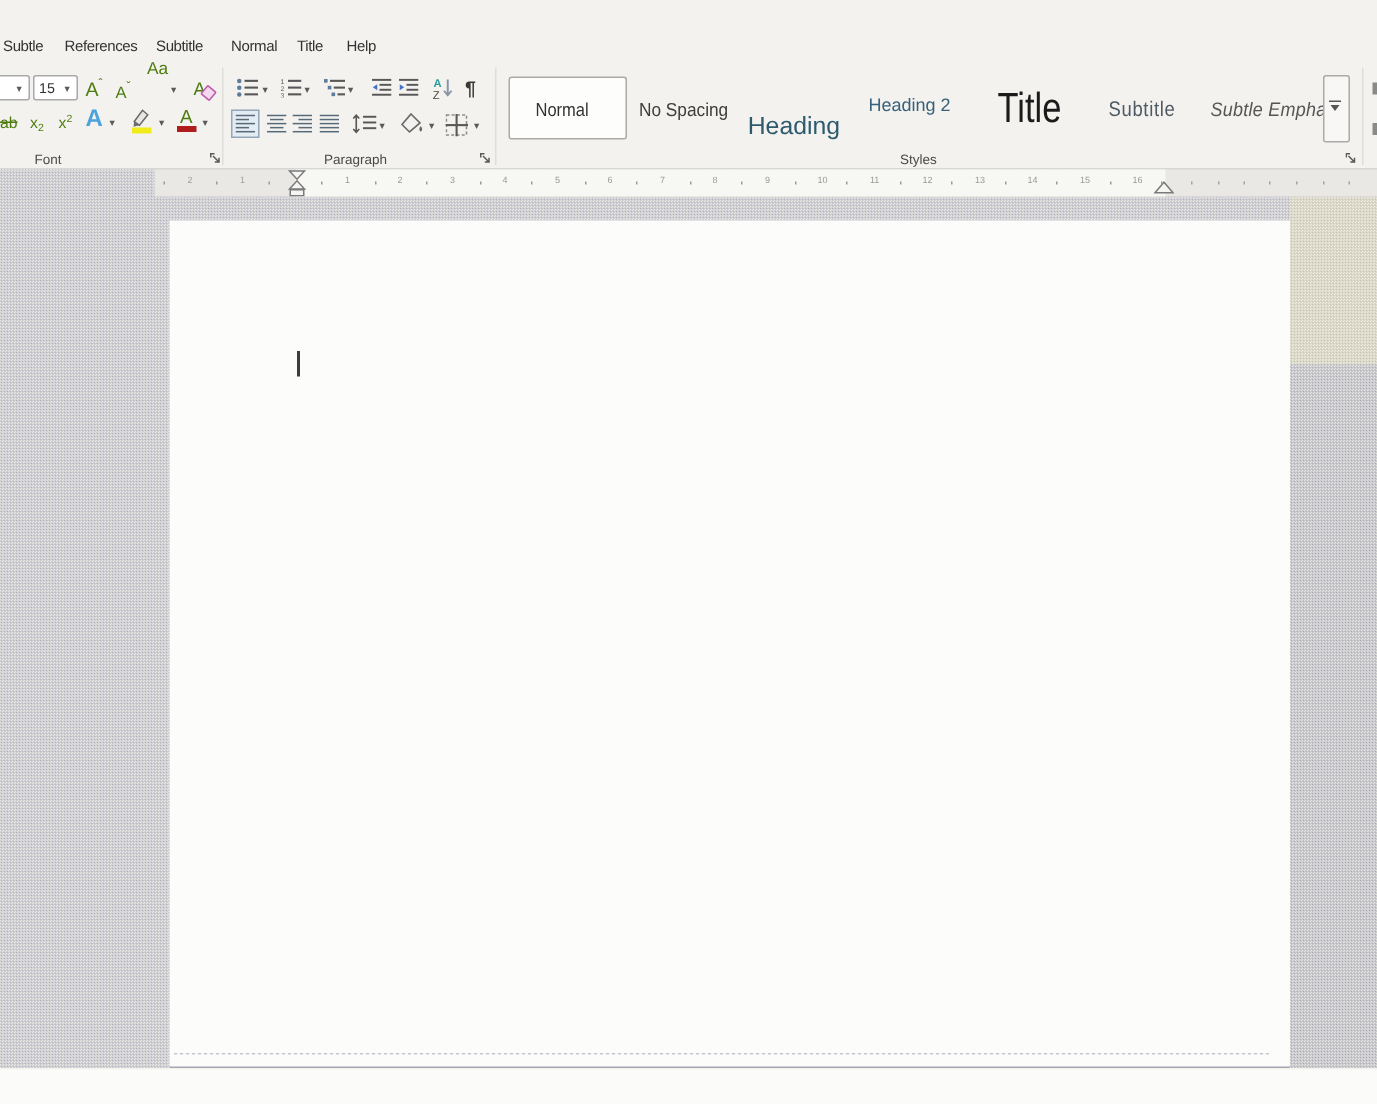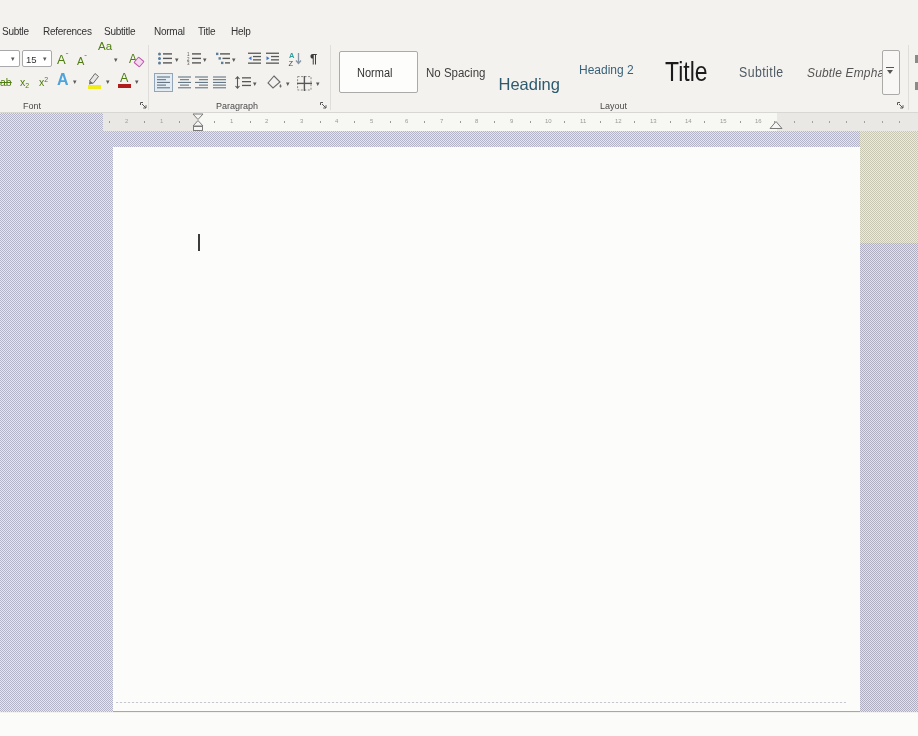--- a/index.html
+++ b/index.html
@@ -42,21 +42,21 @@
 <div class="abs menu" style="left:154px;">Normal</div>
 <div class="abs menu" style="left:198px;">Title</div>
 <div class="abs menu" style="left:231px;">Help</div>
 
 <div class="abs sep" style="left:148px;"></div>
 <div class="abs sep" style="left:330px;"></div>
 <div class="abs sep" style="left:908px;"></div>
 
 <div class="abs glabel" style="left:23px;">Font</div>
 <div class="abs glabel" style="left:216px;">Paragraph</div>
-<div class="abs glabel" style="left:600px;">Layout</div>
+<div class="abs glabel" style="left:600px;">Styles</div>
 
 <div class="abs stylebox" style="left:338.5px;top:51px;width:77px;height:40px;background:#fdfdfc;"></div>
 <div class="abs" style="left:357px;top:66.7px;font-size:12.5px;line-height:12.5px;color:#333;transform:scaleX(0.88);transform-origin:0 0;">Normal</div>
 <div class="abs" style="left:425.5px;top:66.7px;font-size:12.5px;line-height:12.5px;color:#3d3d3d;transform:scaleX(0.92);transform-origin:0 0;">No Spacing</div>
 <div class="abs" style="left:498.5px;top:76px;font-size:16.5px;line-height:16.5px;color:#2e5a6e;">Heading</div>
 <div class="abs" style="left:579px;top:64.4px;font-size:12px;line-height:13.7px;color:#38617a;">Heading 2</div>
 <div class="abs" style="left:664.5px;top:57.8px;font-size:28px;line-height:28px;color:#1b1b1b;transform:scaleX(0.82);transform-origin:0 0;">Title</div>
 <div class="abs" style="left:739px;top:65.1px;font-size:14px;line-height:14px;color:#4e5a64;letter-spacing:0.5px;transform:scaleX(0.88);transform-origin:0 0;">Subtitle</div>
 <div class="abs" style="left:807px;top:65.5px;font-size:13px;line-height:13px;color:#555;font-style:italic;letter-spacing:0.2px;transform:scaleX(0.92);transform-origin:0 0;">Subtle Empha</div>
 <div class="abs stylebox" style="left:882px;top:50px;width:16px;height:43px;background:#f8f7f5;"></div>

